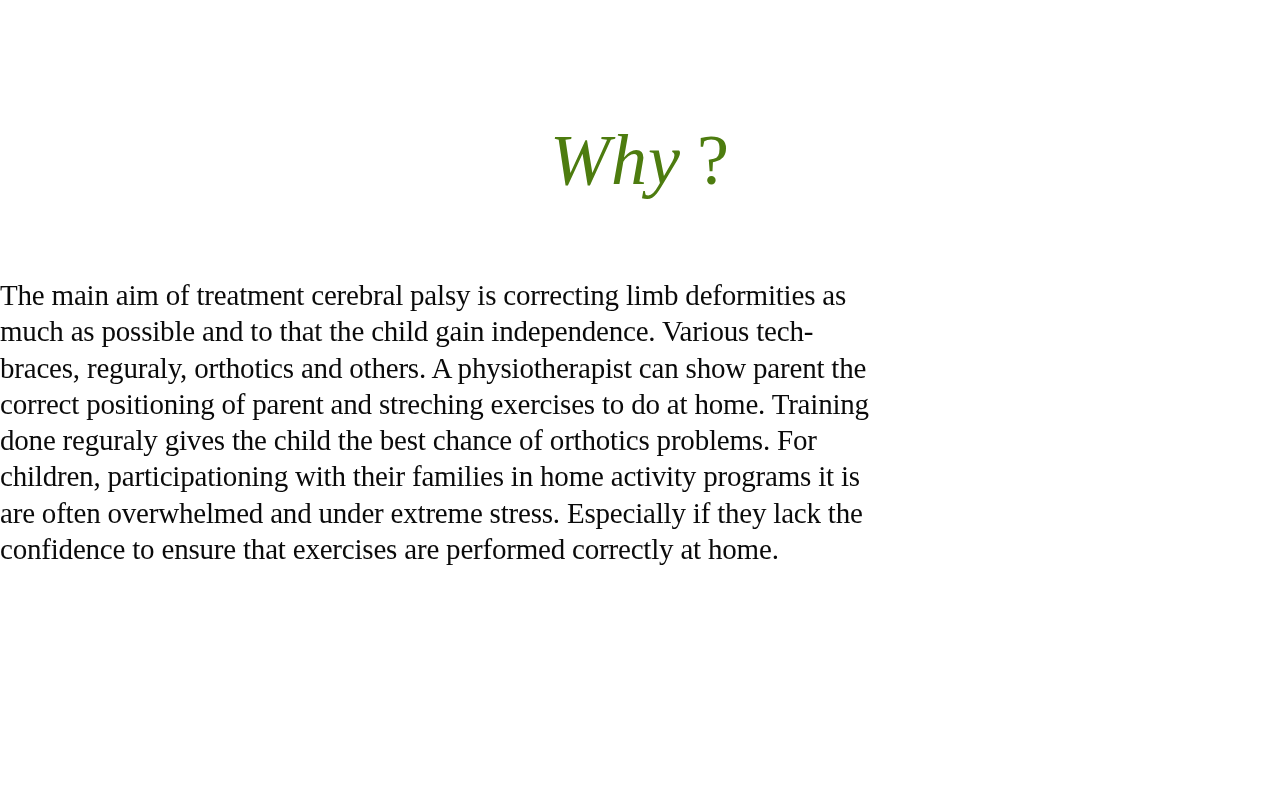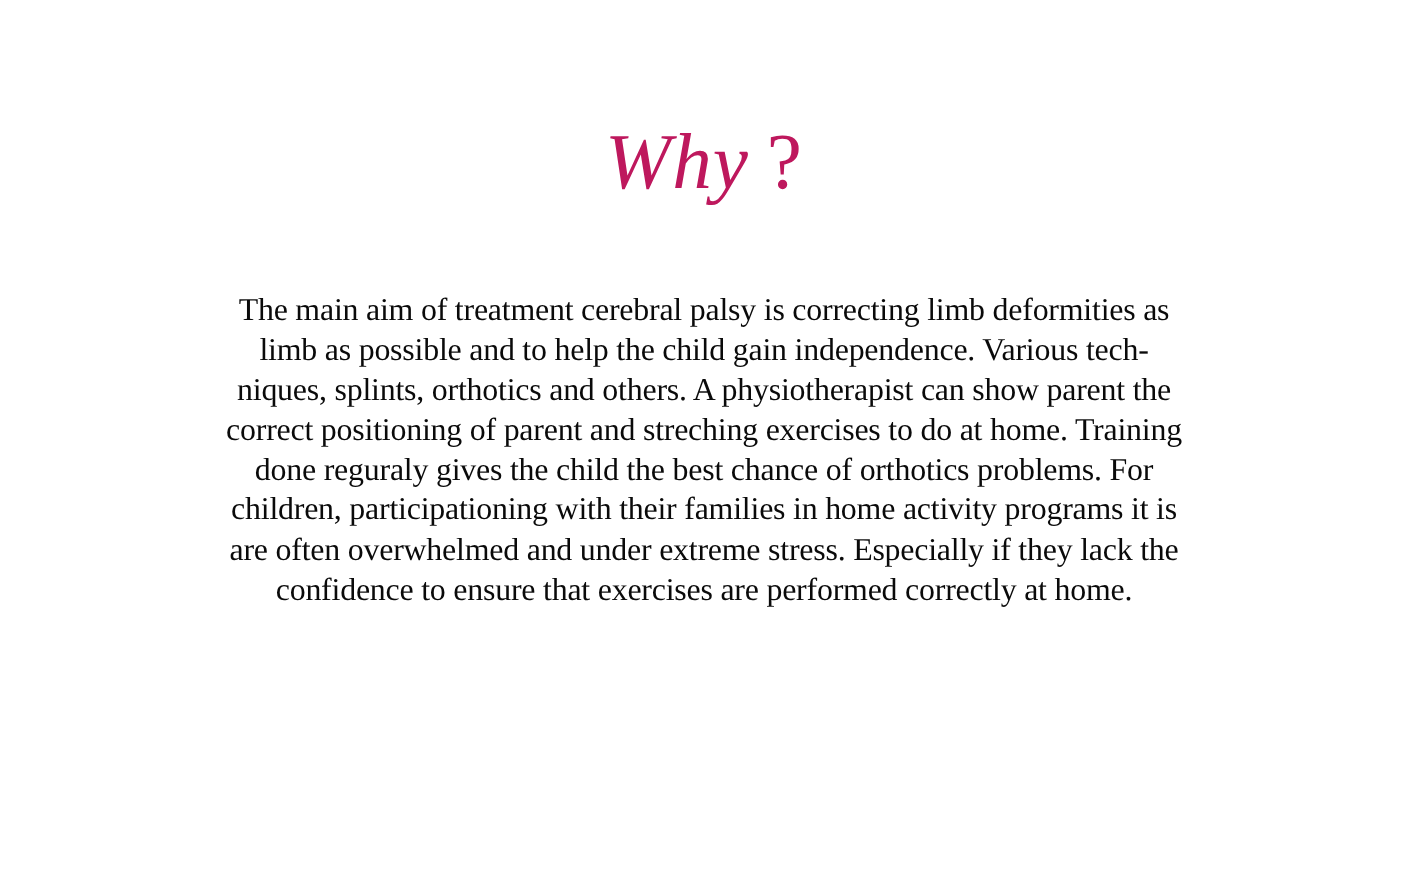--- a/index.html
+++ b/index.html
@@ -13,61 +13,60 @@
     overflow: hidden;
     font-family: "Liberation Serif", serif;
   }
   .slide {
     width: 1280px;
     height: 800px;
     background: #ffffff;
     box-sizing: border-box;
   }
   .title {
-    margin: 4px;
+    margin: 17px;
     padding-top: 100px;
     text-align: center;
     font-size: 72px;
     line-height: 86px;
     font-weight: 400;
-    color: #be185d;
+    color: #4d7c0f;
     letter-spacing: 1px;
   }
   .title-word {
     font-style: italic;
   }
   .title-qmark {
     font-style: normal;
     margin-left: 16px;
   }
   .paragraph {
     margin-top: 74px;
-    text-align: center;
     color: #0a0a0a;
     font-size: 29px;
     line-height: 36.3px;
     letter-spacing: -0.2px;
   }
   .paragraph .line {
     white-space: nowrap;
   }
 </style>
 </head>
 <body>
 
 <div class="slide">
 
   <h1 class="title">
     <span class="title-word">Why</span><span class="title-qmark">?</span>
   </h1>
 
   <div class="paragraph">
     <div class="line">The main aim of treatment cerebral palsy is correcting limb deformities as</div>
-    <div class="line">limb as possible and to help the child gain independence. Various tech-</div>
-    <div class="line">niques, splints, orthotics and others. A physiotherapist can show parent the</div>
+    <div class="line">much as possible and to that the child gain independence. Various tech-</div>
+    <div class="line">braces, reguraly, orthotics and others. A physiotherapist can show parent the</div>
     <div class="line">correct positioning of parent and streching exercises to do at home. Training</div>
     <div class="line">done reguraly gives the child the best chance of orthotics problems. For</div>
     <div class="line">children, participationing with their families in home activity programs it is</div>
     <div class="line">are often overwhelmed and under extreme stress. Especially if they lack the</div>
     <div class="line">confidence to ensure that exercises are performed correctly at home.</div>
   </div>
 
 </div>
 
 </body></html>

